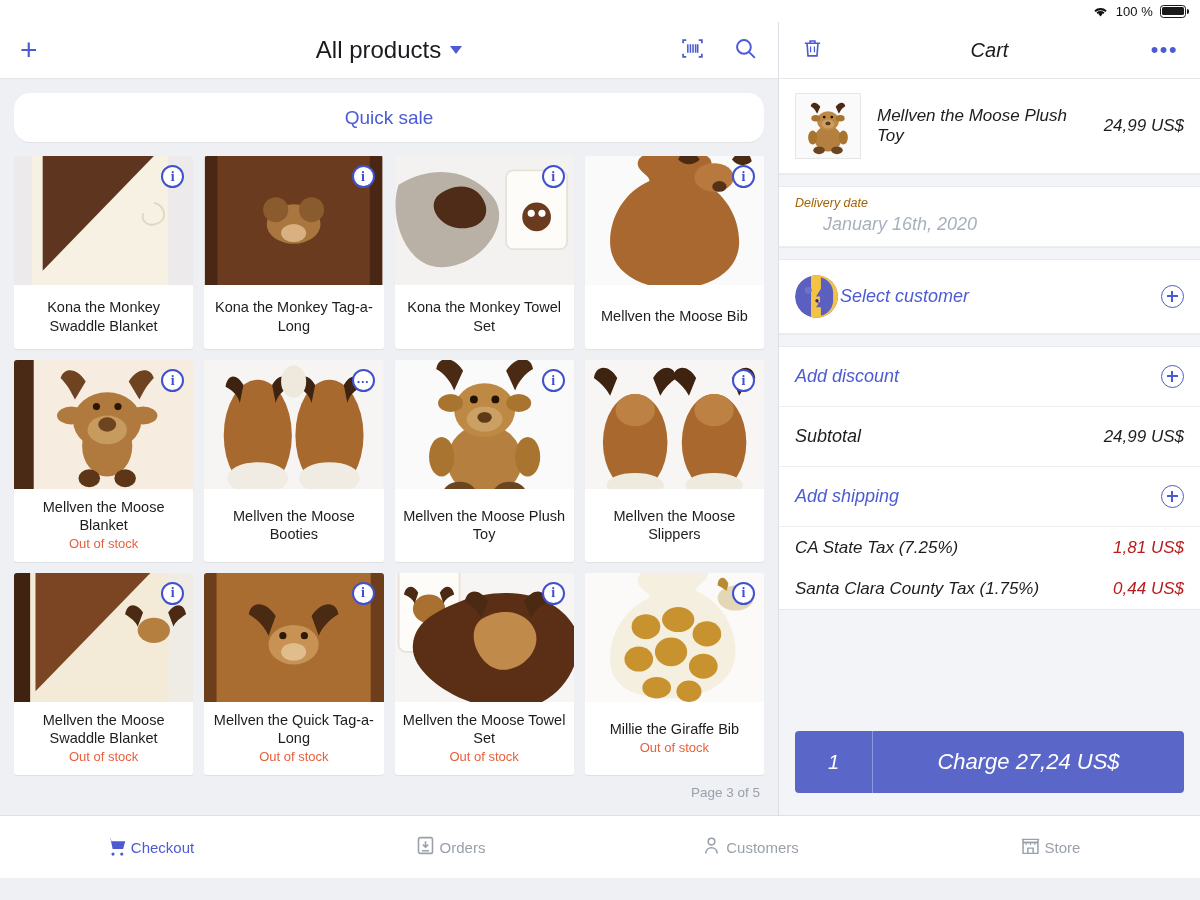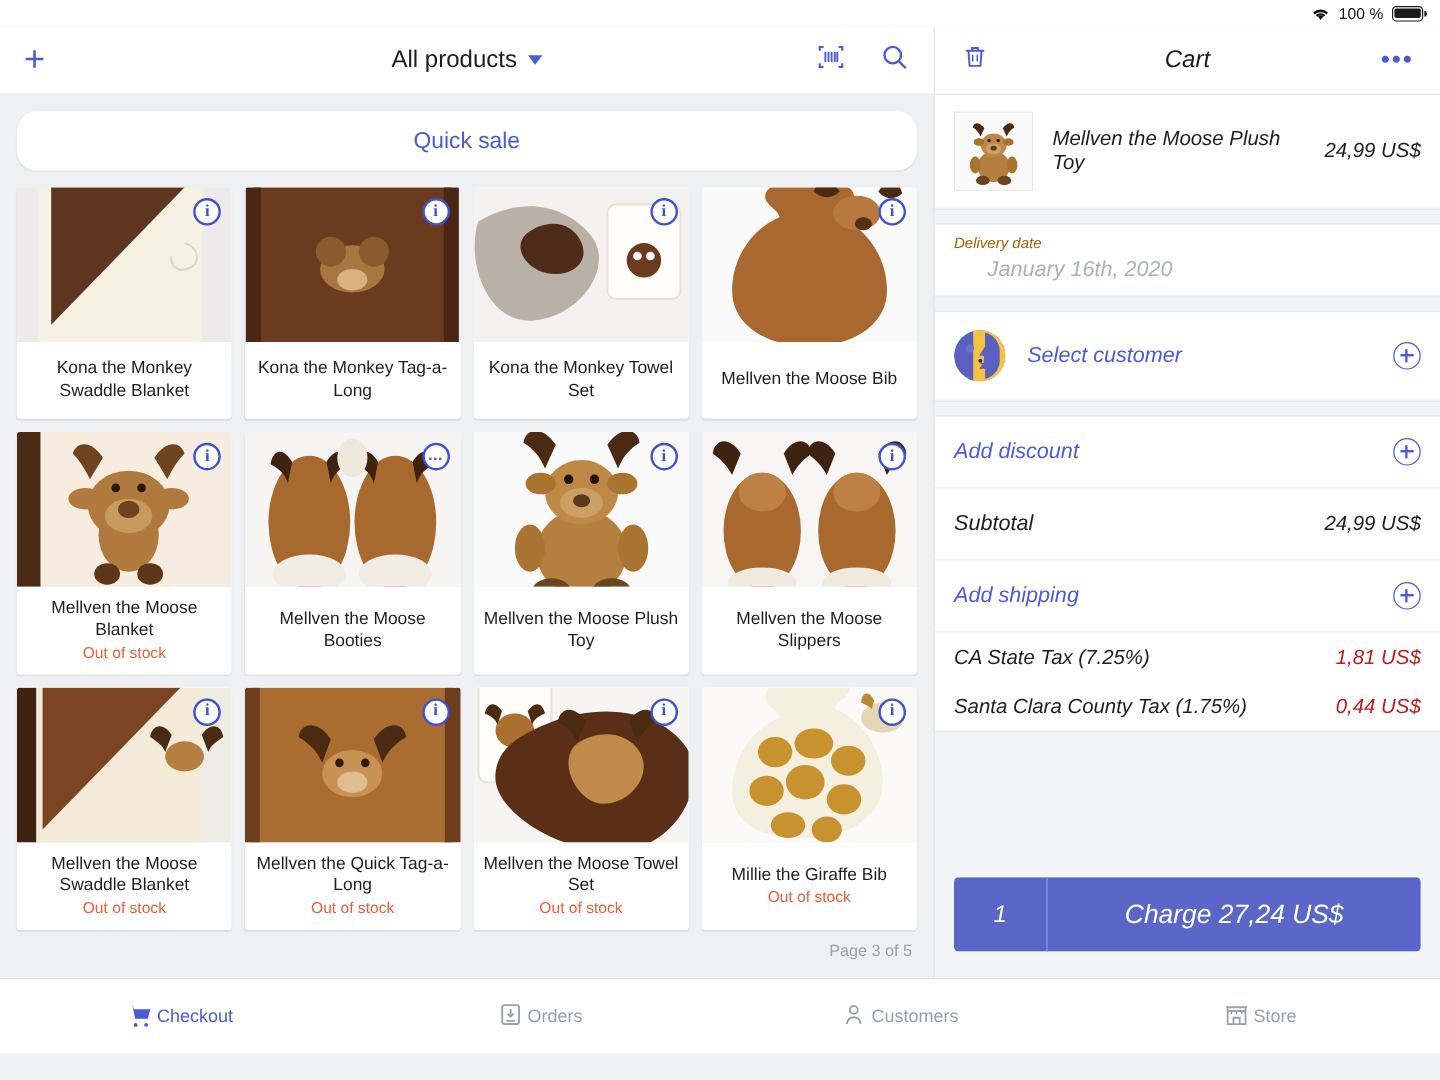--- a/index.html
+++ b/index.html
@@ -28,21 +28,21 @@
   .left { width: 779px; display: flex; flex-direction: column; background: #eef0f4; border-right: 1px solid #dcdfe6; }
   .right { flex: 1; display: flex; flex-direction: column; background: #ffffff; font-style: italic; }
 
   
   .lheader {
     height: 57px; background: #fff; display: flex; align-items: center;
     padding: 0 20px; border-bottom: 1px solid #e3e5ea; flex: 0 0 57px; position: relative;
   }
   .plus-btn { color: #4c5bd4; font-size: 30px; line-height: 1; font-weight: 300; cursor: pointer; width: 34px;}
   .ltitle-wrap{ position:absolute; left:0; right:0; display:flex; align-items:center; justify-content:center; gap:9px; pointer-events:none;}
-  .ltitle { font-size: 20px; color: #1b1b1f; pointer-events:auto; cursor:pointer;}
+  .ltitle { font-size: 24px; color: #1b1b1f; pointer-events:auto; cursor:pointer;}
   .caret { width:0;height:0;border-left:6px solid transparent;border-right:6px solid transparent;border-top:8px solid #4c5bd4; pointer-events:auto; cursor:pointer;}
   .lh-actions { margin-left: auto; display: flex; align-items: center; gap: 28px; z-index:2;}
 
   
   .gridarea { flex: 1; overflow: hidden; padding: 14px 14px 0 14px; display:flex; flex-direction:column;}
   .quicksale {
     background: #fff; border-radius: 16px; height: 49px; display: flex; align-items: center;
     justify-content: center; color: #4c5bd4; font-size: 19px; cursor: pointer;
     box-shadow: 0 1px 1px rgba(0,0,0,.06); flex:0 0 49px;
   }
@@ -74,21 +74,21 @@
   .cartthumb svg{display:block;width:100%;height:100%;}
   .cartname { font-size: 17px; color: #1d1d20; flex: 1; }
   .cartprice { font-size: 17px; color: #1d1d20; white-space: nowrap; }
 
   .spacer { height: 13px; background: #f2f4f7; border-bottom: 1px solid #e7e9ee; border-top:1px solid #e7e9ee;}
   .delivery { padding: 9px 16px 11px; border-bottom: 1px solid #eceef2; cursor:pointer;}
   .dlabel { font-size: 12.5px; color: #a16207; }
   .dvalue { font-size: 18px; color: #a9b0bd; margin-top: 4px; margin-left: 28px; }
 
   .rowline { display: flex; align-items: center; padding: 0 16px; height: 60px; border-bottom: 1px solid #eceef2; cursor:pointer;}
-  .rowline.customer { height: 74px; gap: 18px; }
+  .rowline.customer { height: 74px; gap: 2px; }
   .avatar { width: 43px; height: 43px; border-radius: 50%; overflow:hidden; flex:0 0 43px;}
   .rowlabel { font-size: 18px; color: #4c5bd4; }
   .rowlabel.dark { color: #1d1d20; }
   .rowval { margin-left: auto; font-size: 17px; color: #1d1d20; }
   .plusicon { margin-left: auto; width: 23px; height: 23px; border: 1.7px solid #4c5bd4; border-radius: 50%; position: relative; flex:0 0 23px;}
   .plusicon::before,.plusicon::after{content:"";position:absolute;background:#4c5bd4;}
   .plusicon::before{left:5px;right:5px;top:9.3px;height:1.7px;}
   .plusicon::after{top:5px;bottom:5px;left:9.3px;width:1.7px;}
   .taxrow { display: flex; align-items: center; padding: 0 16px; height: 41px; }
   .taxname { font-size: 17px; color: #1d1d20; }

